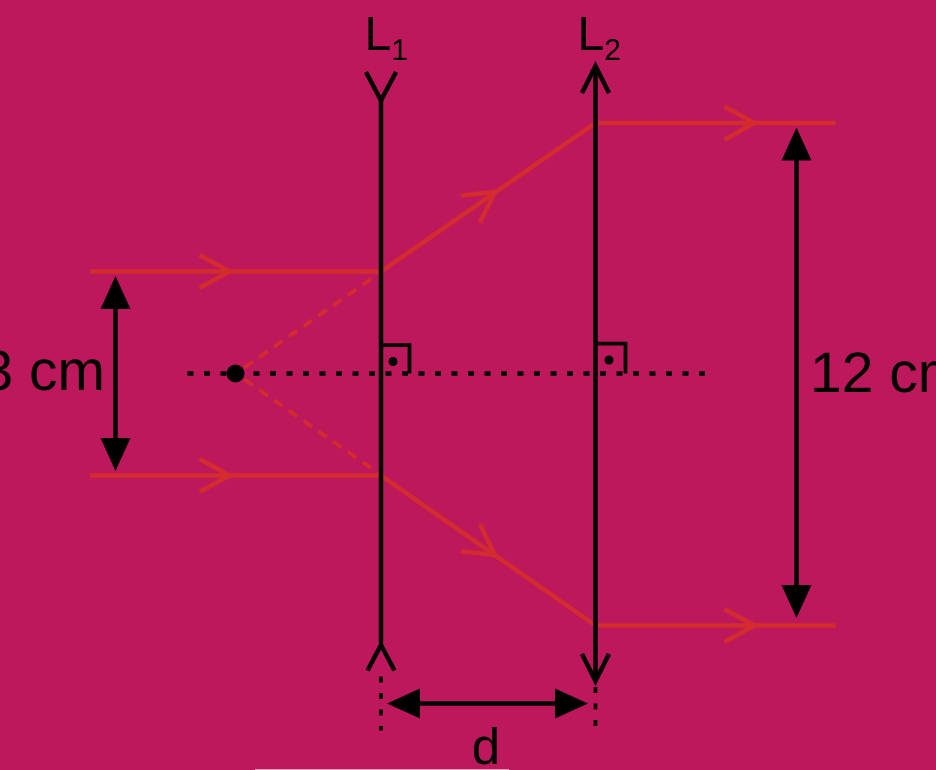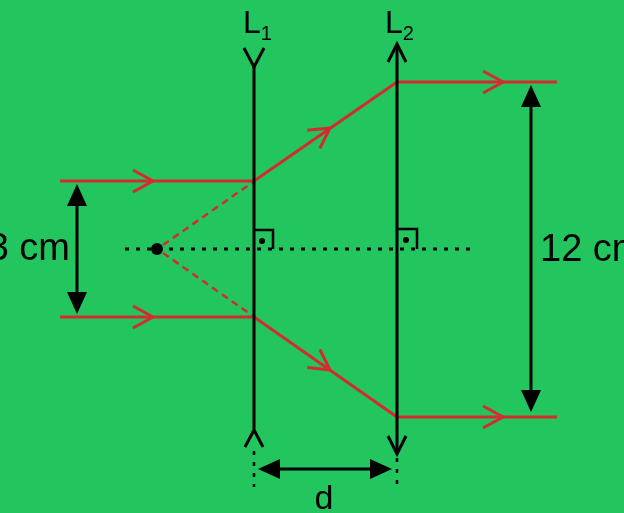--- a/index.html
+++ b/index.html
@@ -4,21 +4,21 @@
 <style>
   html, body {
     margin: 0;
     padding: 0;
     background: #ffffff;
   }
   .stage {
     position: relative;
     width: 624px;
     height: 513px;
-    background: #22c55e;
+    background: #be185d;
     overflow: hidden;
     font-family: "Liberation Sans", sans-serif;
   }
   svg { display: block; }
 
   
   .ink      { stroke: #000000; stroke-width: 3; fill: none; }
   .ink-thin { stroke: #000000; stroke-width: 2.5; fill: none; }
   .ink-fill { fill: #000000; stroke: none; }
   .dotted   { stroke: #000000; stroke-width: 3; fill: none; stroke-dasharray: 4 7; }

